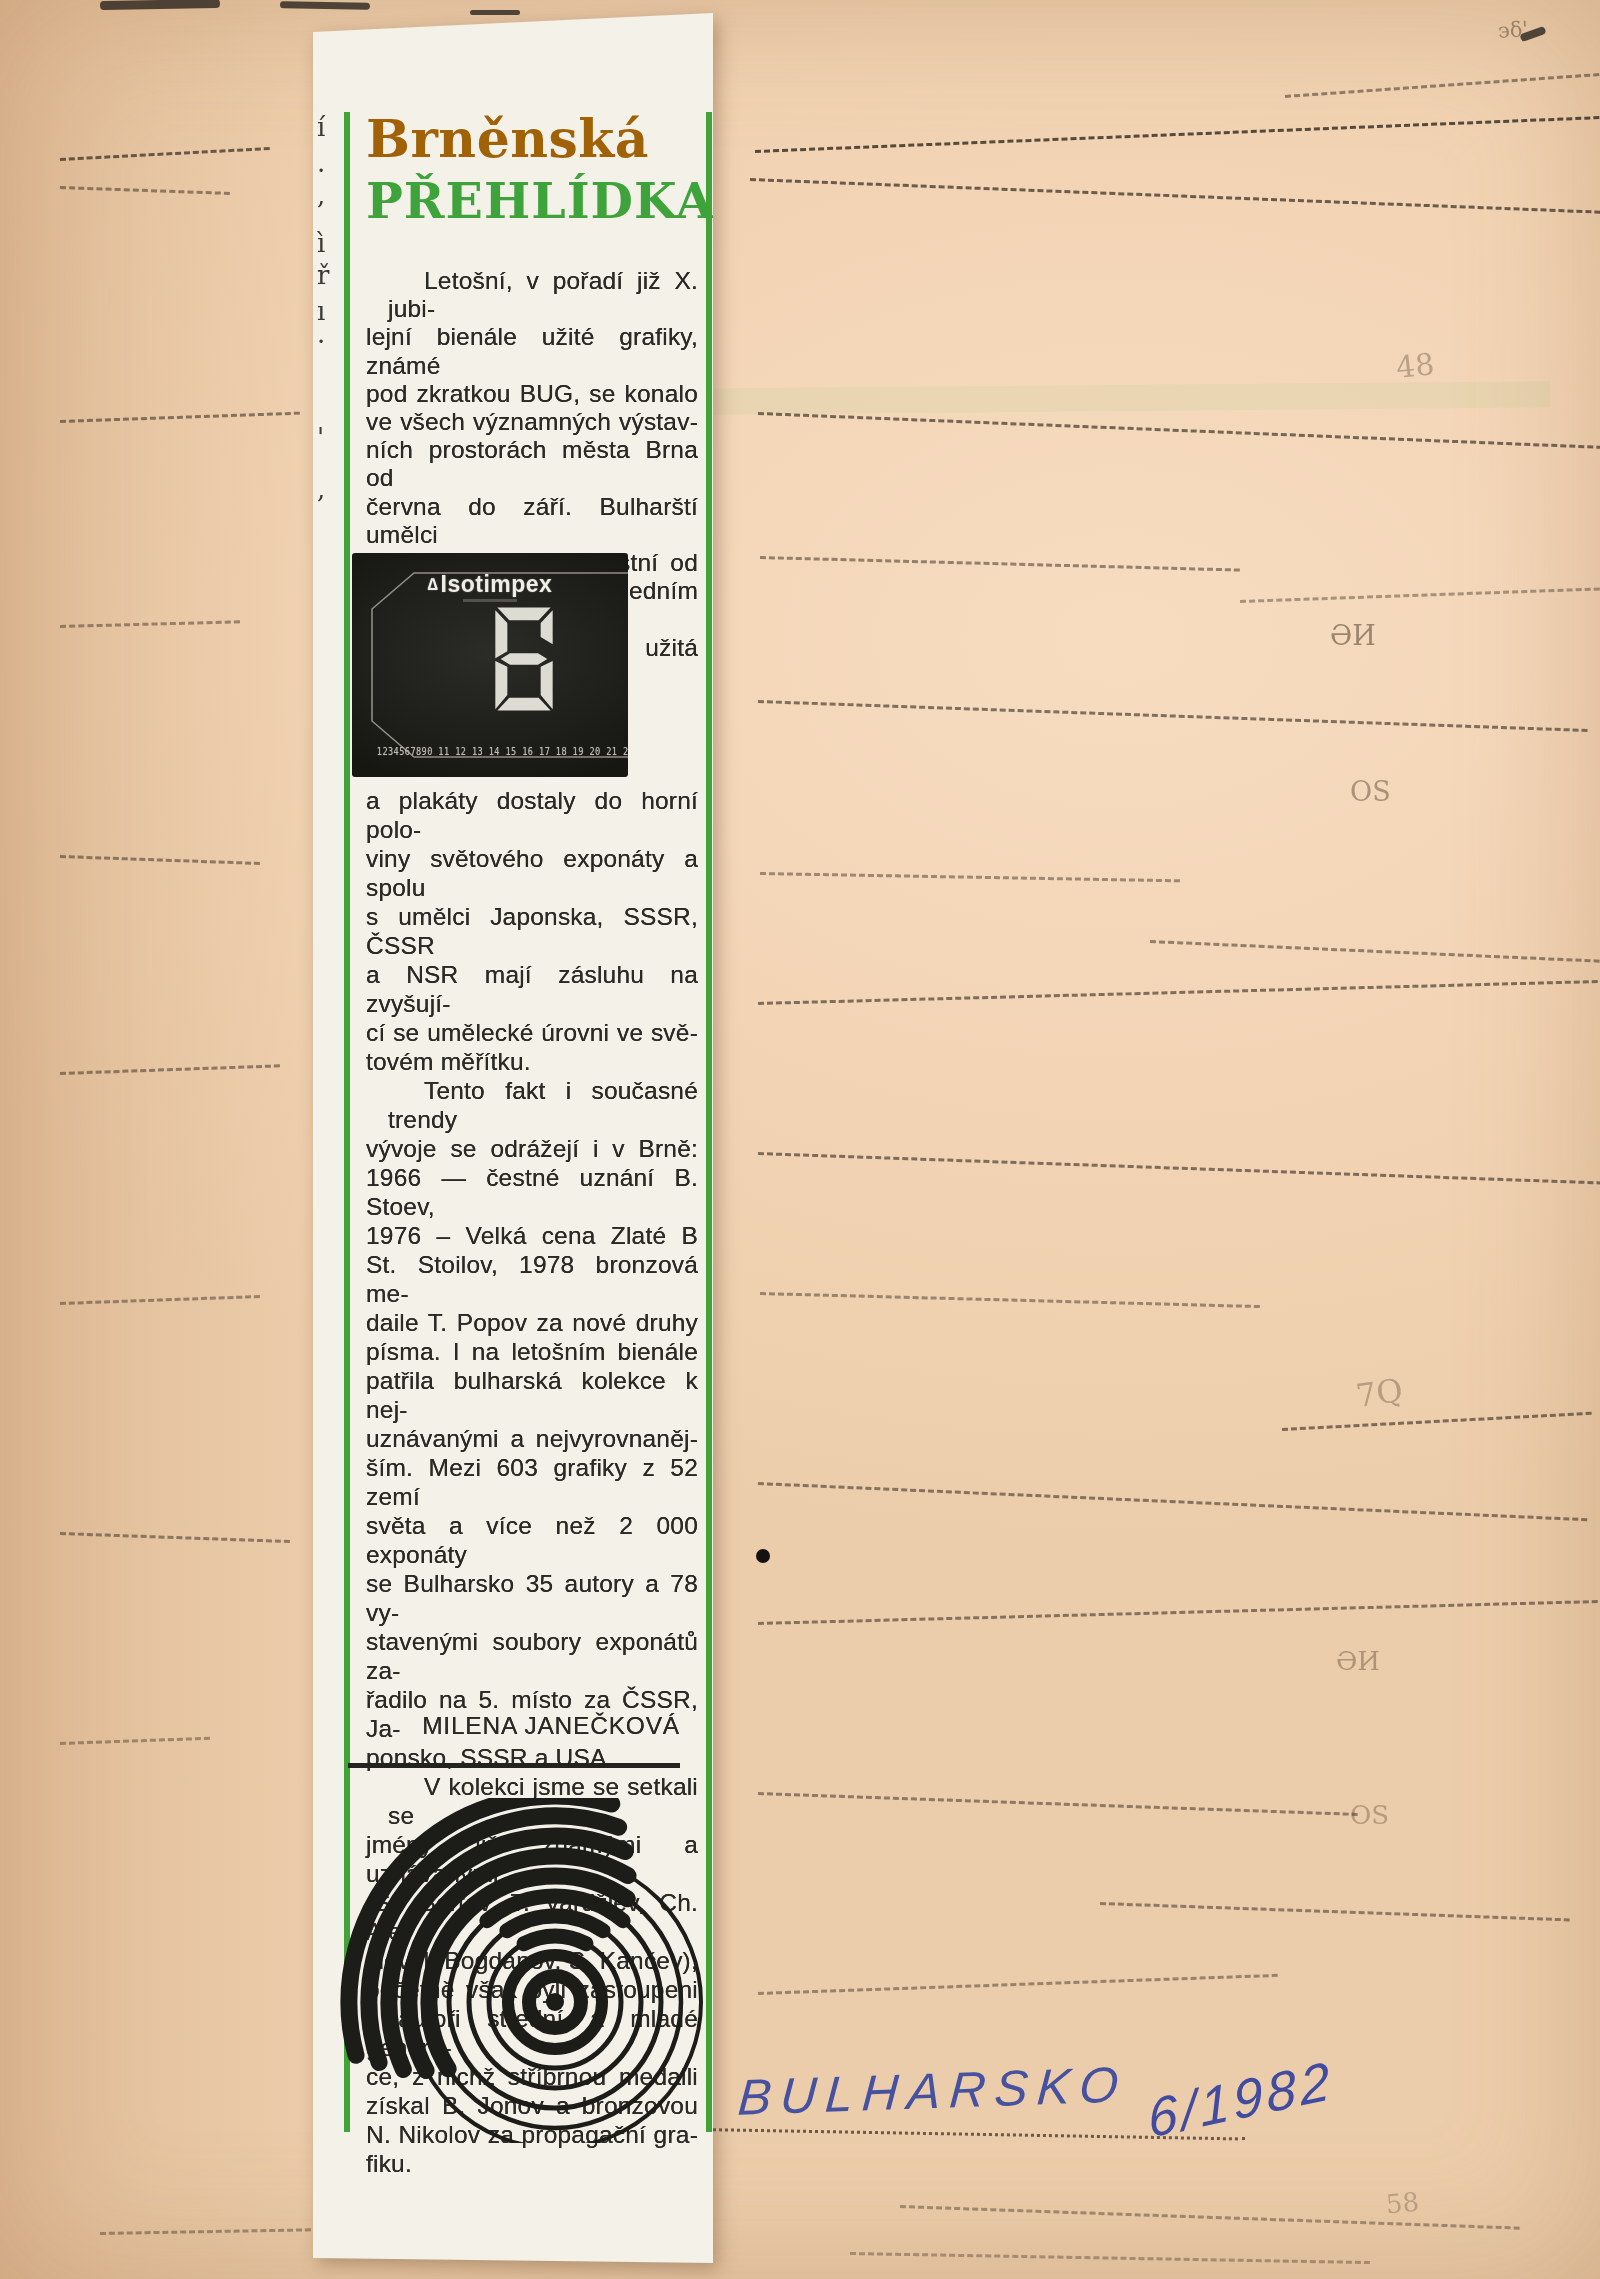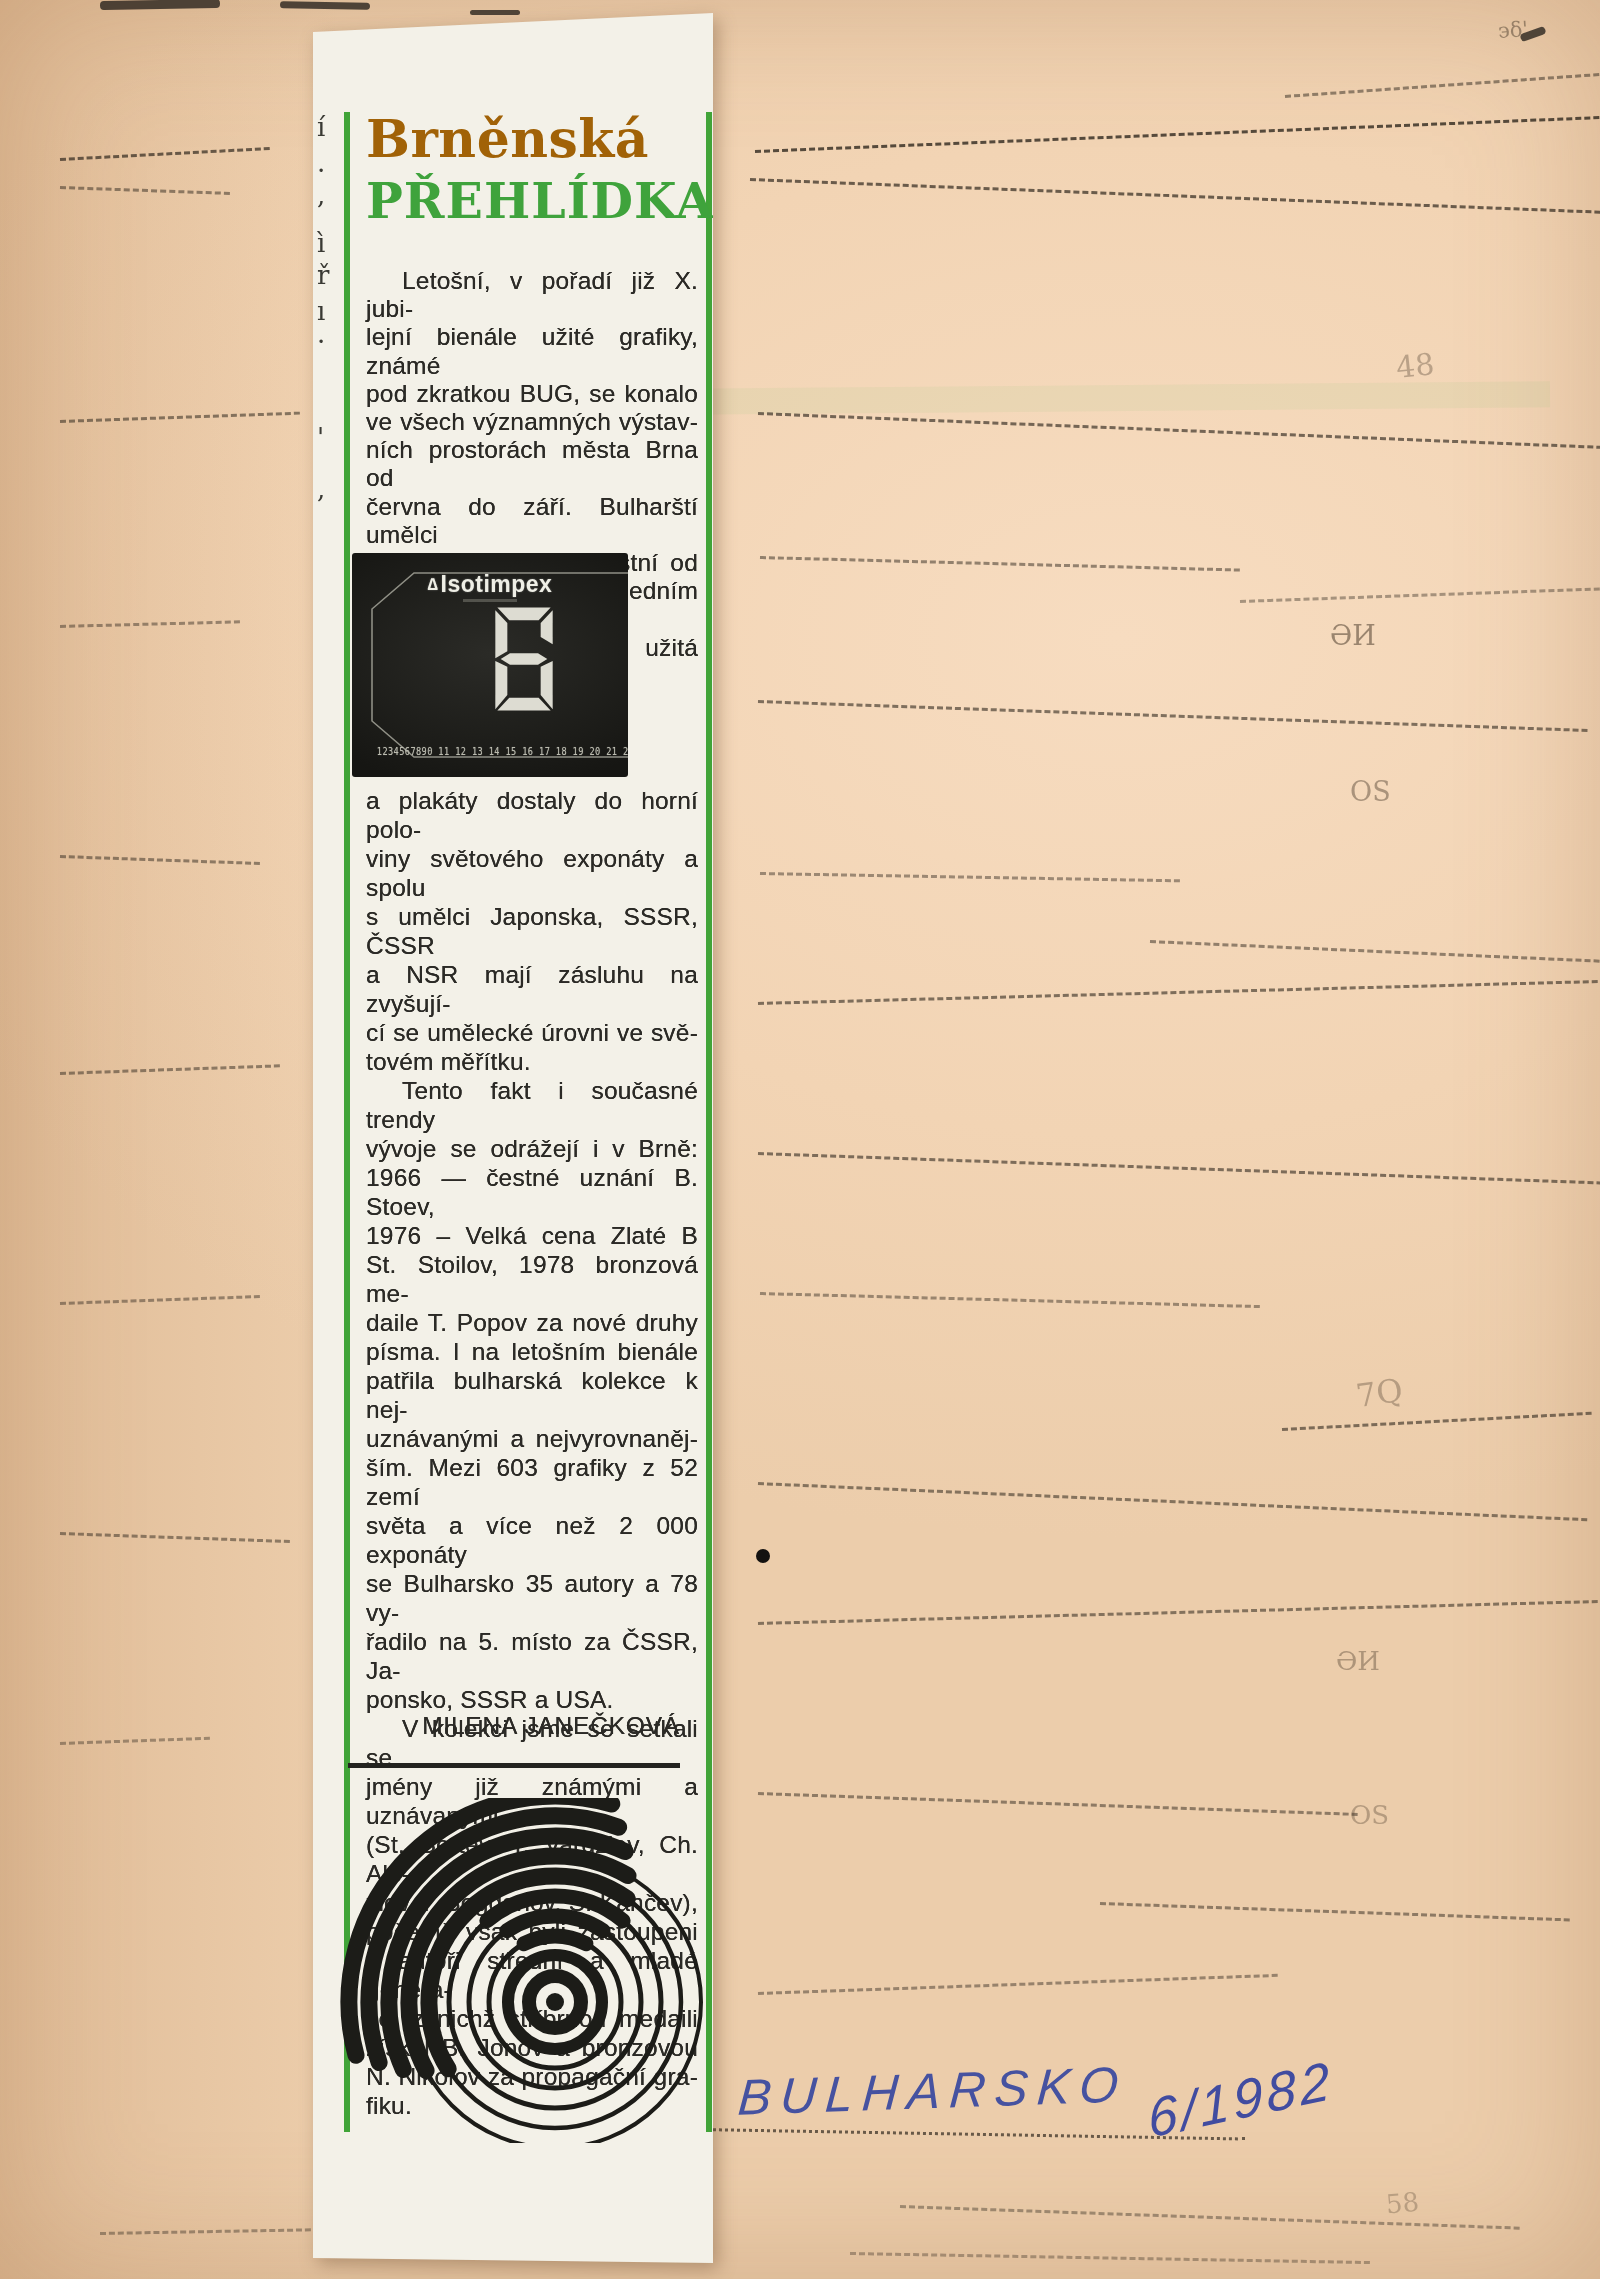--- a/index.html
+++ b/index.html
@@ -27,21 +27,21 @@
     font-weight:600;font-size:52px;color:#a16207;letter-spacing:.5px;}
   .title2{position:absolute;left:53px;top:164px;font-family:"DejaVu Serif",serif;
     font-weight:700;font-size:49px;letter-spacing:1px;color:#3fa33c;}
 
   .coltext{position:absolute;left:53px;width:332px;color:#2b2a26;
     font-size:24.5px;letter-spacing:.2px;text-shadow:0 0 .4px currentColor;}
   #para1{top:259px;line-height:28.2px;}
   #para2{top:778px;line-height:29px;}
   .coltext div{text-align:justify;text-align-last:justify;}
   .coltext div.endline{text-align-last:left;}
-  .coltext div.indent{text-indent:36px;}
+  .coltext div.indent{text-indent:36px;margin-left:22px;}
 
   #byline{position:absolute;left:53px;top:1704px;width:314px;text-align:right;
     font-size:24.5px;letter-spacing:.8px;color:#2b2a26;text-shadow:0 0 .4px currentColor;}
   #rule{position:absolute;left:35px;top:1755px;width:332px;height:5px;background:#23231f;}
 
   
   #photo{position:absolute;left:39px;top:545px;width:276px;height:224px;
     background:radial-gradient(260px 160px at 50% 45%, #2b2b27, #161613 85%);
     border-radius:3px;overflow:hidden;}
   #photo svg.frame{position:absolute;left:0;top:0;}
@@ -184,20 +184,21 @@
           <div>1966 — čestné uznání B. Stoev,</div>
           <div>1976 – Velká cena Zlaté B</div>
           <div>St. Stoilov, 1978 bronzová me-</div>
           <div>daile T. Popov za nové druhy</div>
           <div>písma. I na letošním bienále</div>
           <div>patřila bulharská kolekce k nej-</div>
           <div>uznávanými a nejvyrovnaněj-</div>
           <div>ším. Mezi 603 grafiky z 52 zemí</div>
           <div>světa a více než 2 000 exponáty</div>
           <div>se Bulharsko 35 autory a 78 vy-</div>
+          <div>stavenými soubory exponátů za-</div>
           <div>řadilo na 5. místo za ČSSR, Ja-</div>
           <div class="endline">ponsko, SSSR a USA.</div>
           <div class="indent">V kolekci jsme se setkali se</div>
           <div>jmény již známými a uznávanými</div>
           <div>(St. Sertev, T. Vardžiev, Ch. Ale-</div>
           <div>xiev, I. Bogdanov, S. Kančev),</div>
           <div>početně však byli zastoupeni</div>
           <div>i autoři střední a mladé genera-</div>
           <div>ce, z nichž stříbrnou medaili</div>
           <div>získal B. Jonov a bronzovou</div>

